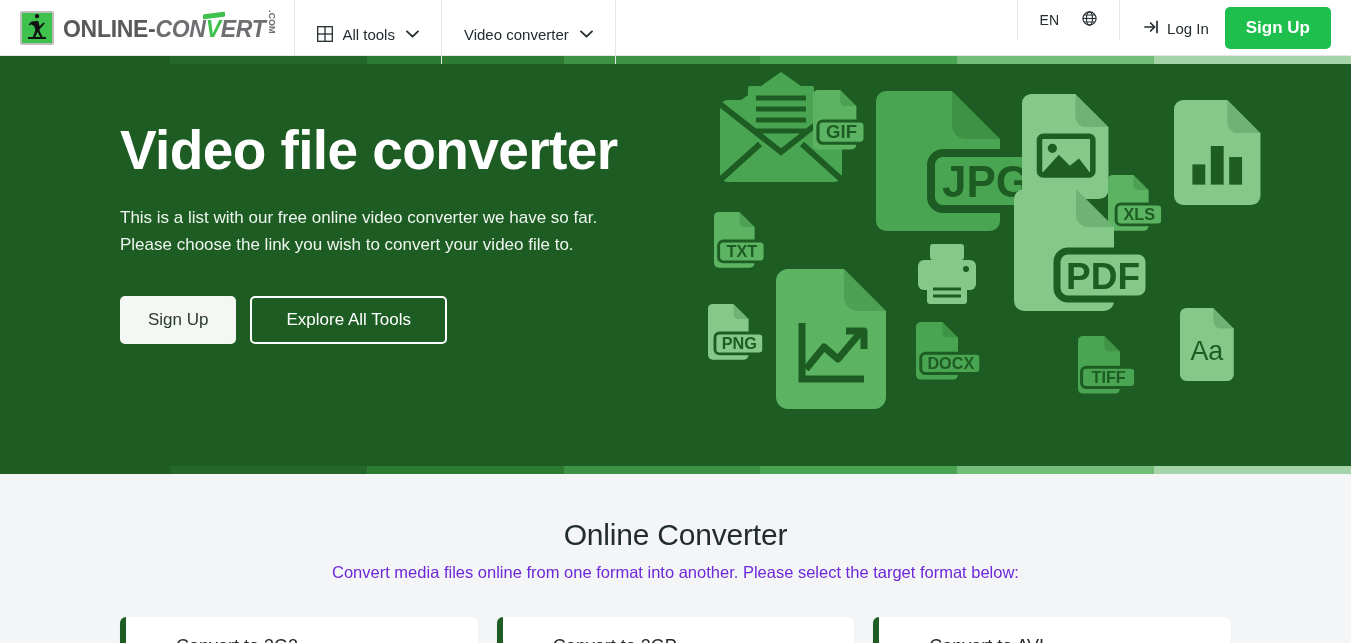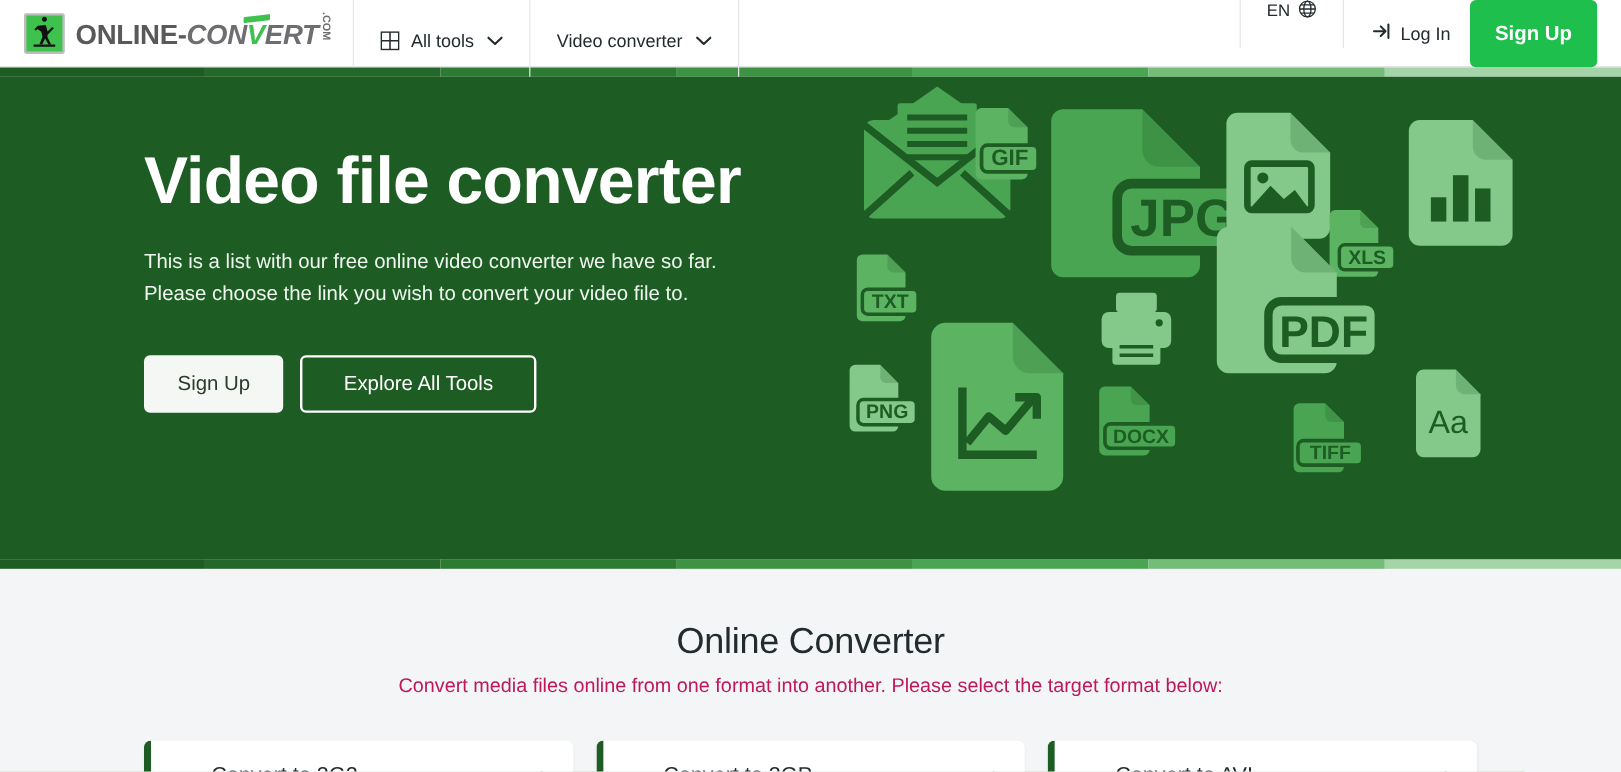--- a/index.html
+++ b/index.html
@@ -75,31 +75,31 @@
     color: #222b2e;
     cursor: pointer;
     height: 68px;
   }
   .grid-icon { display: inline-flex; }
   .chev { display: inline-flex; margin-left: 2px; }
 
   .header-spacer { flex: 1 1 auto; }
 
   .lang {
-    display: flex; gap: 7px;
+    display: flex; align-items: center; gap: 23px;
     padding: 0 22px;
     font-size: 14px;
     color: #222b2e;
     cursor: pointer;
     border-right: 1px solid #e4e6e8;
     border-left: 1px solid #e4e6e8;
     height: 40px;
   }
   .auth {
-    display: flex; gap: 16px;
+    display: flex; align-items: center; gap: 16px;
     padding: 0 20px 0 24px;
     height: 56px;
   }
   .login {
     display: flex; align-items: center; gap: 7px;
     font-size: 15px; color: #222b2e; cursor: pointer;
   }
   .signup-btn {
     background: #1fbf4e;
     color: #ffffff;
@@ -177,21 +177,21 @@
     text-align: center;
   }
   .main h2 {
     font-size: 30px;
     color: #222b2e;
     font-weight: normal;
     letter-spacing: -0.2px;
   }
   .main .sub {
     font-size: 16.5px;
-    color: #be185d;
+    color: #6d28d9;
     margin-top: 11px;
   }
   .cards {
     display: flex;
     gap: 19px;
     padding: 35px 120px 0 120px;
     justify-content: flex-start;
   }
   .card {
     flex: 1 1 0;

